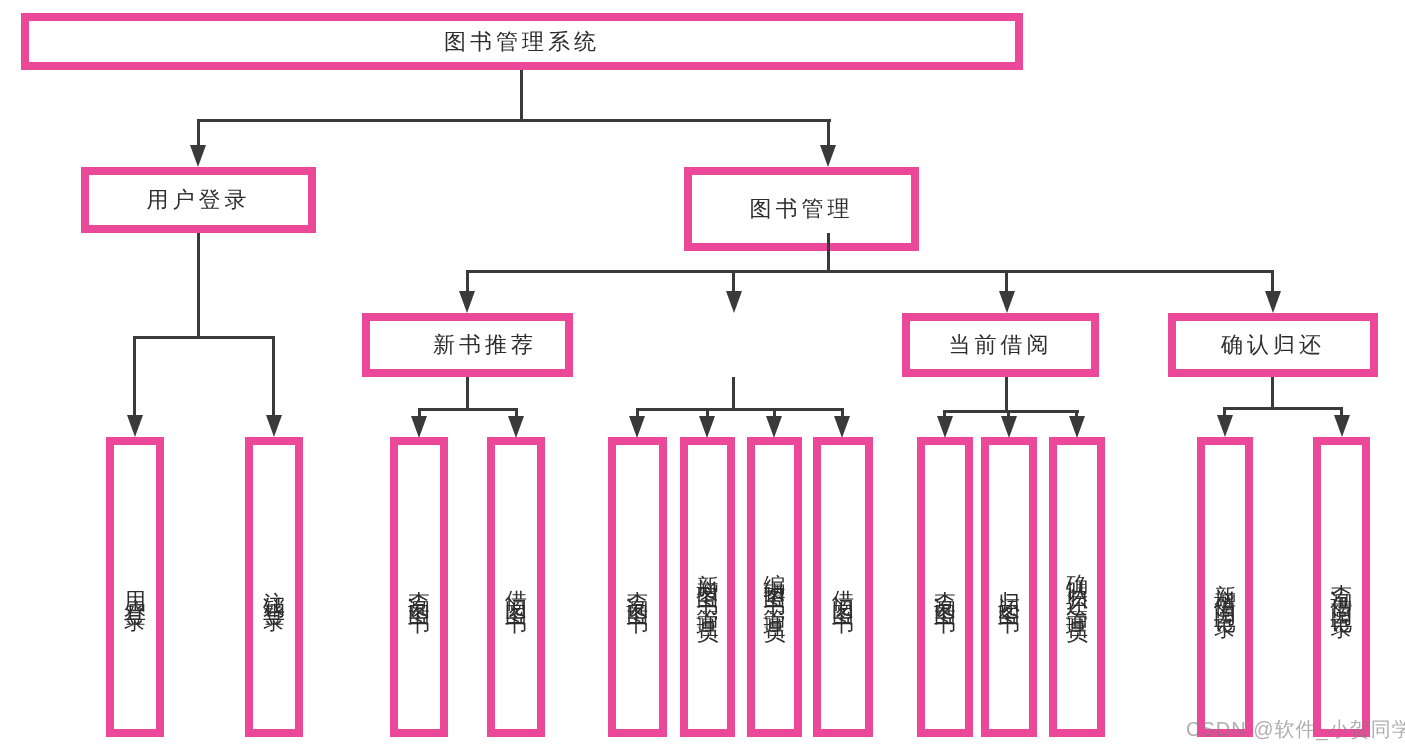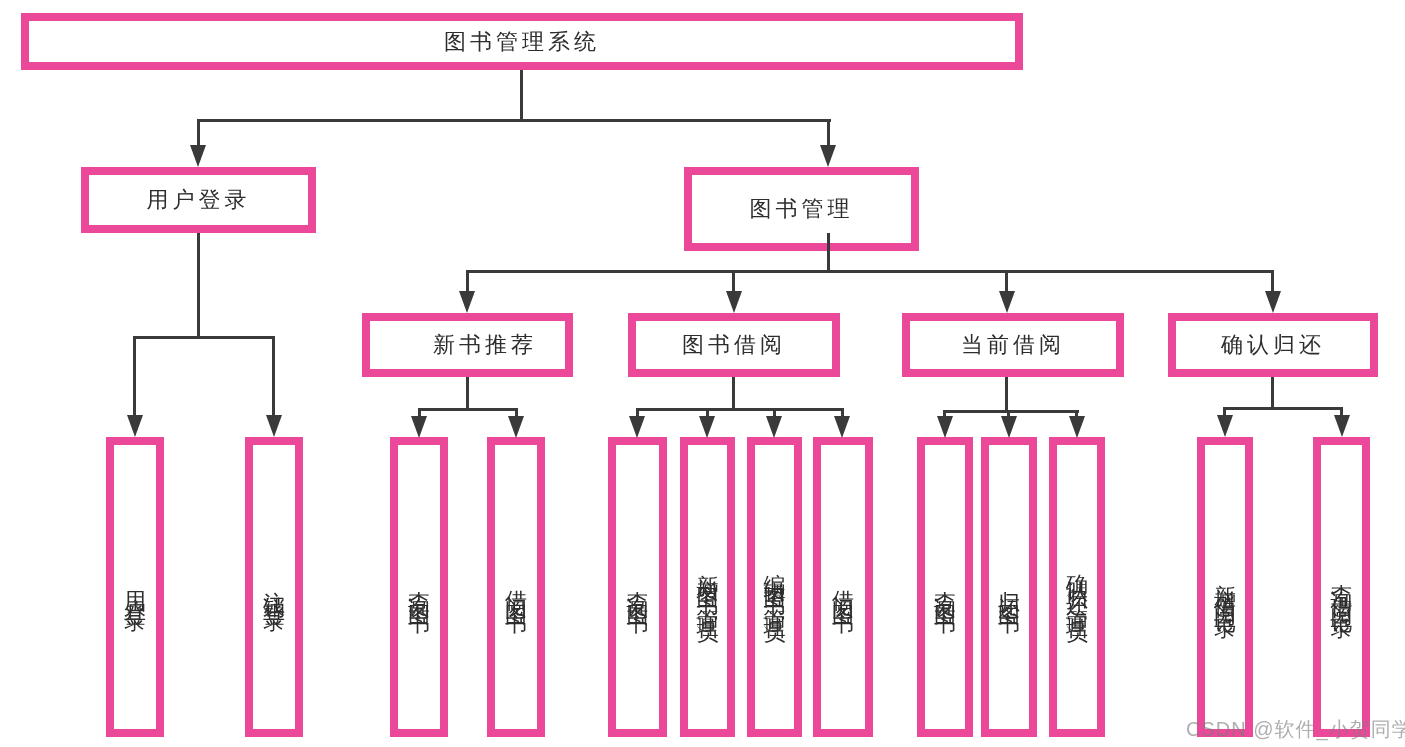--- a/index.html
+++ b/index.html
@@ -50,23 +50,22 @@
 <div class="canvas">
 
   <div class="box hbox" style="left:21px;top:13px;width:1002px;height:57px;">图书管理系统</div>
 
   <div class="box hbox" style="left:81px;top:167px;width:235px;height:66px;">用户登录</div>
 
   <div class="box hbox" style="left:684px;top:167px;width:235px;height:84px;">图书管理</div>
 
   <div class="box hbox" style="left:362px;top:313px;width:211px;height:64px;padding-left:35px;">新书推荐</div>
 
-  <div class="box hbox" style="left:628px;top:313px;width:212px;height:64px;">图书借阅</div>
 
-  <div class="box hbox" style="left:902px;top:313px;width:222px;height:64px;">当前借阅</div>
+  <div class="box hbox" style="left:902px;top:313px;width:197px;height:64px;">当前借阅</div>
 
   <div class="box hbox" style="left:1168px;top:313px;width:210px;height:64px;">确认归还</div>
 
   <div class="box" style="left:106px;top:437px;width:58px;height:300px;">
     <span class="vtext">用户登录</span>
   </div>
   <div class="box" style="left:245px;top:437px;width:58px;height:300px;">
     <span class="vtext">注销登录</span>
   </div>
 

